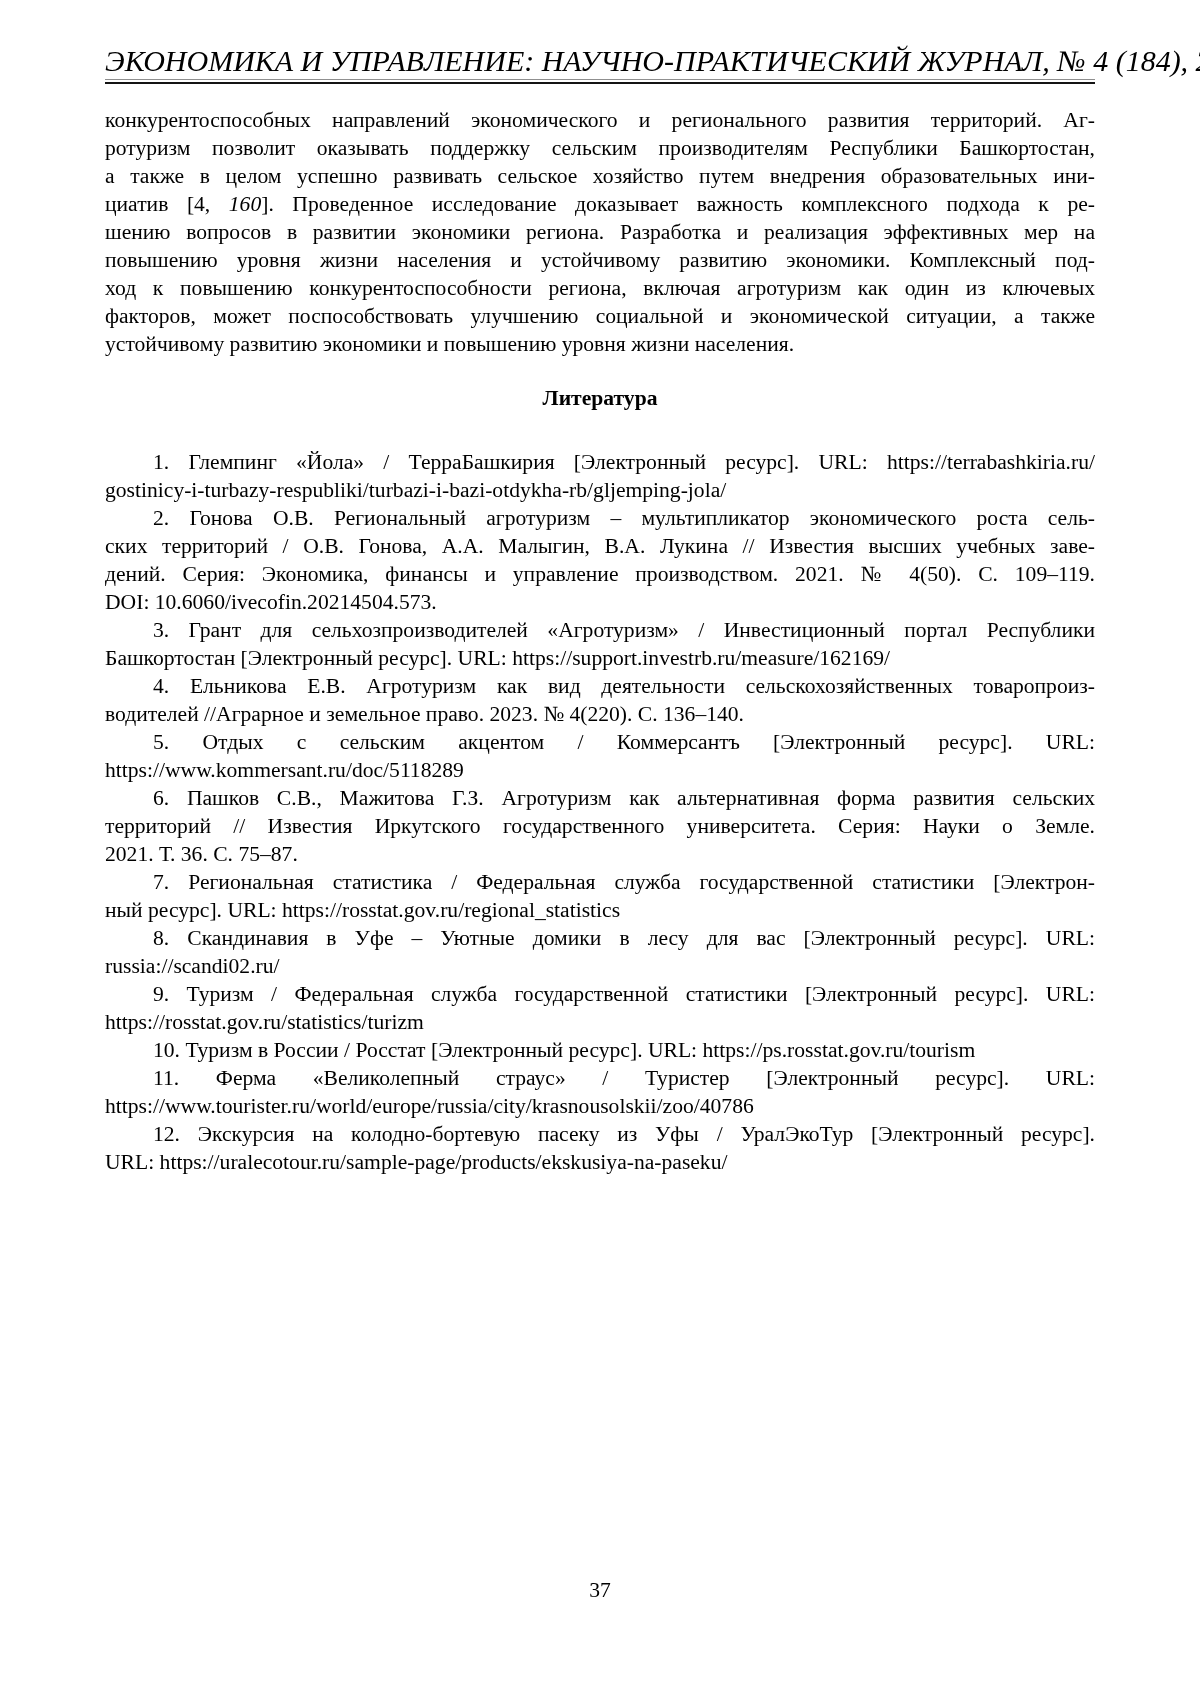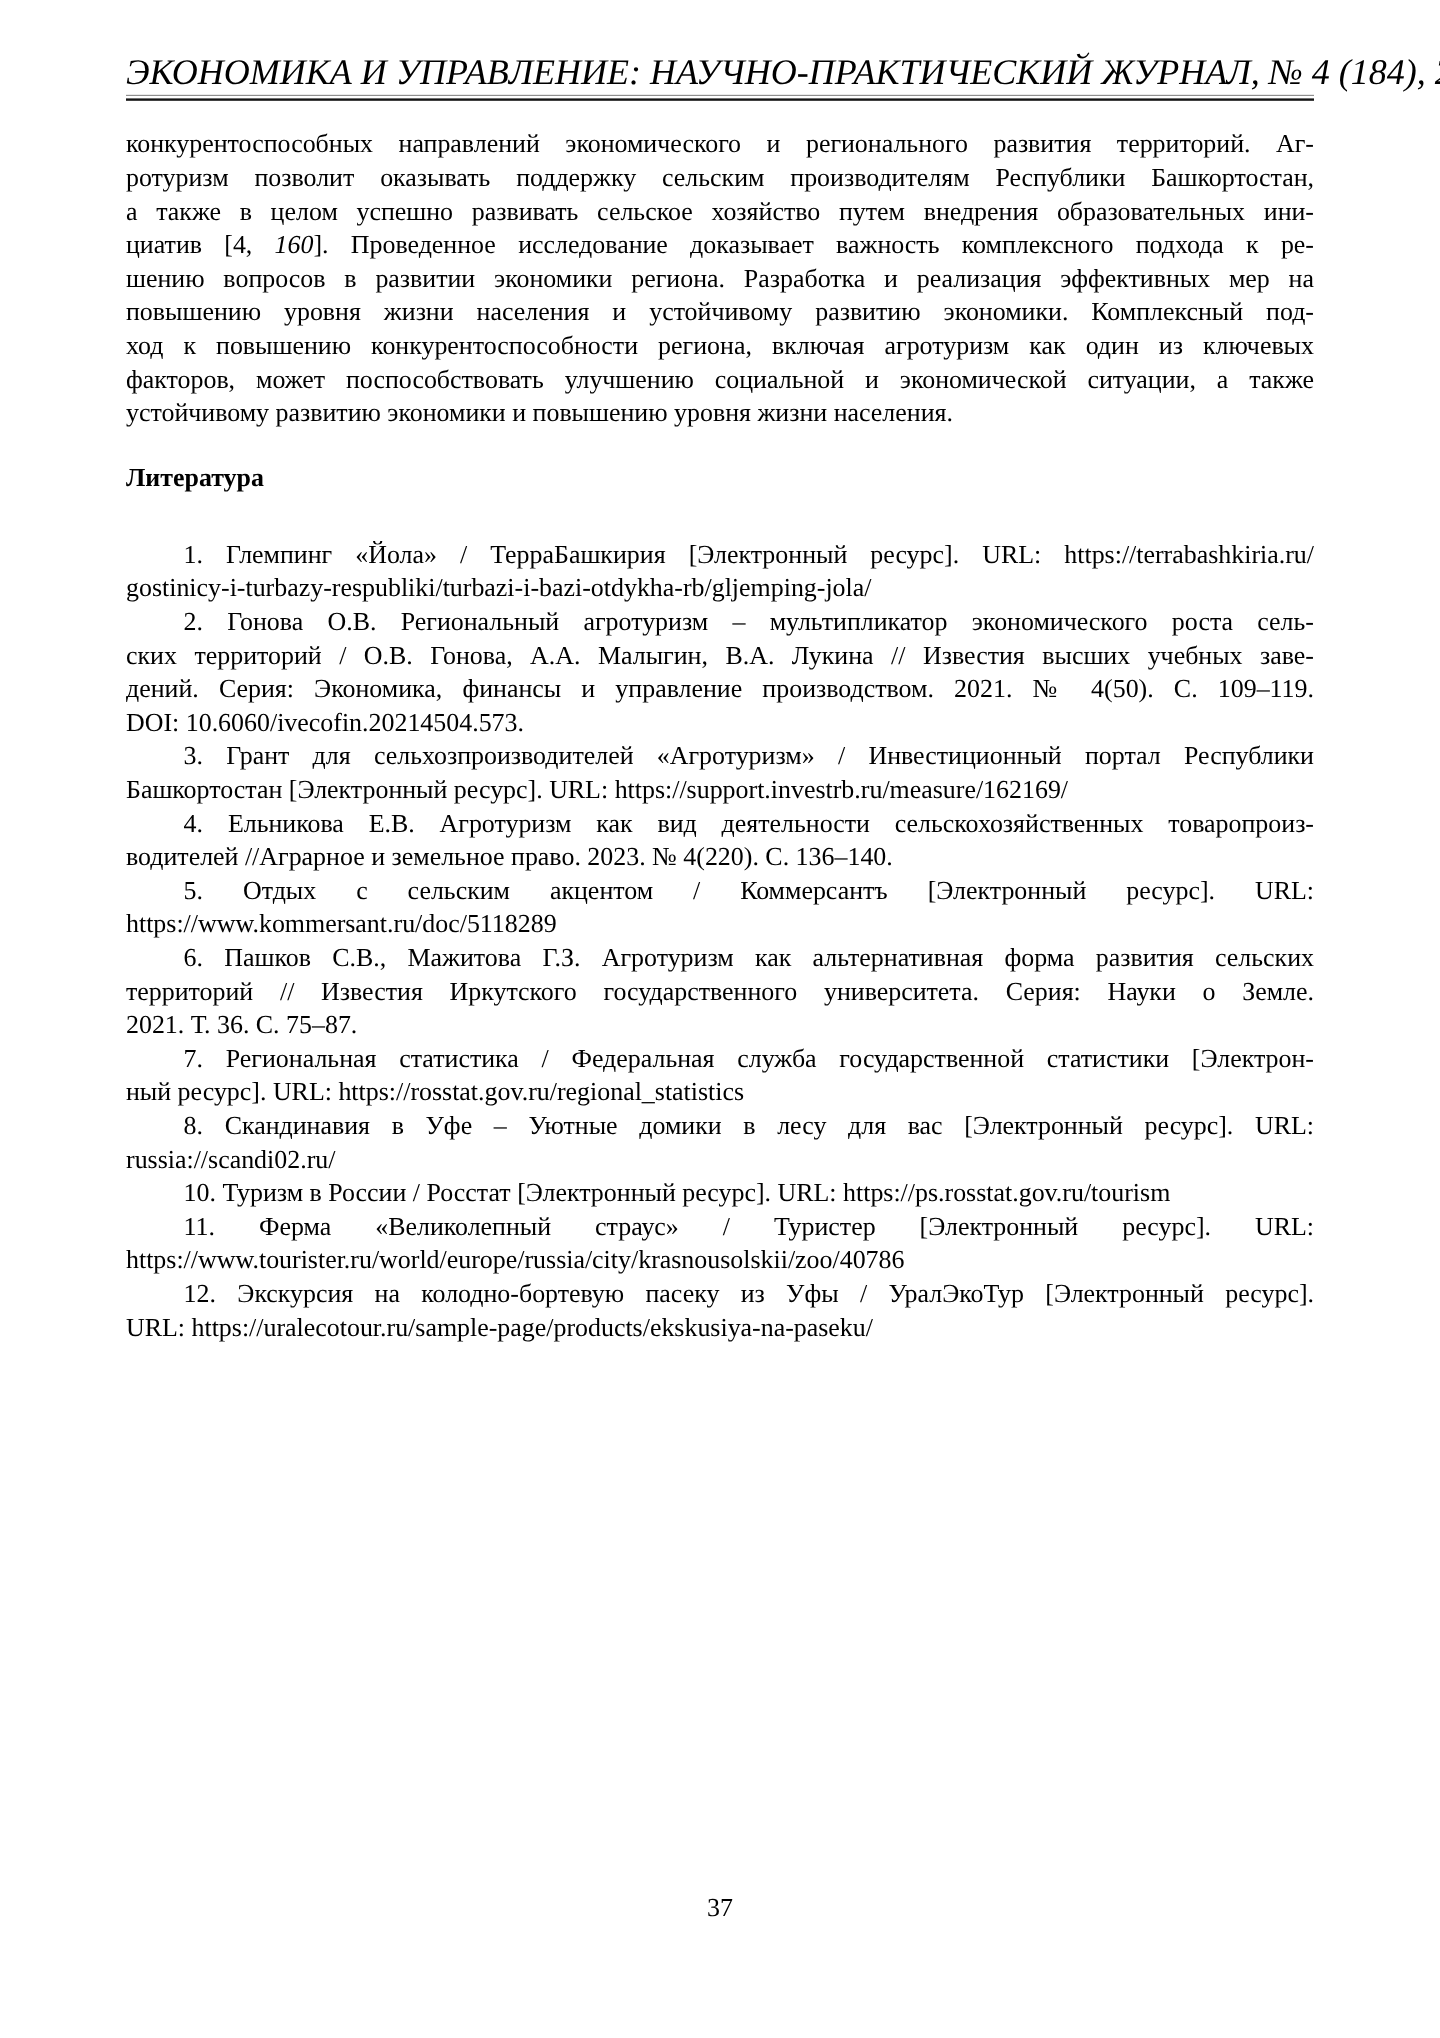--- a/index.html
+++ b/index.html
@@ -28,21 +28,21 @@
     border-top: 1px solid #8f8f8f;
     border-bottom: 2px solid #141414;
   }
   .body-par { margin-top: 22px; }
   .tl { line-height: 28px; white-space: nowrap; }
   .jl { text-align: justify; text-align-last: justify; white-space: normal; }
   .ind { text-indent: 48px; }
   .it { font-style: italic; }
   .lit-heading {
     margin-top: 26px;
-    text-align: left;
+    text-align: center;
     font-weight: bold;
     line-height: 28px;
   }
   .refs { margin-top: 36px; }
   .pageno {
     position: absolute;
     top: 1576px;
     left: 0;
     width: 100%;
     text-align: center;
@@ -101,20 +101,24 @@
         </div>
         <div>
           <div class="tl jl ind"><span>7. Региональная статистика / Федеральная служба государственной статистики [Электрон-</span></div>
           <div class="tl"><span>ный ресурс]. URL: https://rosstat.gov.ru/regional_statistics</span></div>
         </div>
         <div>
           <div class="tl jl ind"><span>8. Скандинавия в Уфе – Уютные домики в лесу для вас [Электронный ресурс]. URL:</span></div>
           <div class="tl"><span>russia://scandi02.ru/</span></div>
         </div>
         <div>
+          <div class="tl jl ind"><span>9. Туризм / Федеральная служба государственной статистики [Электронный ресурс]. URL:</span></div>
+          <div class="tl"><span>https://rosstat.gov.ru/statistics/turizm</span></div>
+        </div>
+        <div>
           <div class="tl ind"><span>10. Туризм в России / Росстат [Электронный ресурс]. URL: https://ps.rosstat.gov.ru/tourism</span></div>
         </div>
         <div>
           <div class="tl jl ind"><span>11. Ферма «Великолепный страус» / Туристер [Электронный ресурс]. URL:</span></div>
           <div class="tl"><span>https://www.tourister.ru/world/europe/russia/city/krasnousolskii/zoo/40786</span></div>
         </div>
         <div>
           <div class="tl jl ind"><span>12. Экскурсия на колодно-бортевую пасеку из Уфы / УралЭкоТур [Электронный ресурс].</span></div>
           <div class="tl"><span>URL: https://uralecotour.ru/sample-page/products/ekskusiya-na-paseku/</span></div>
         </div>

